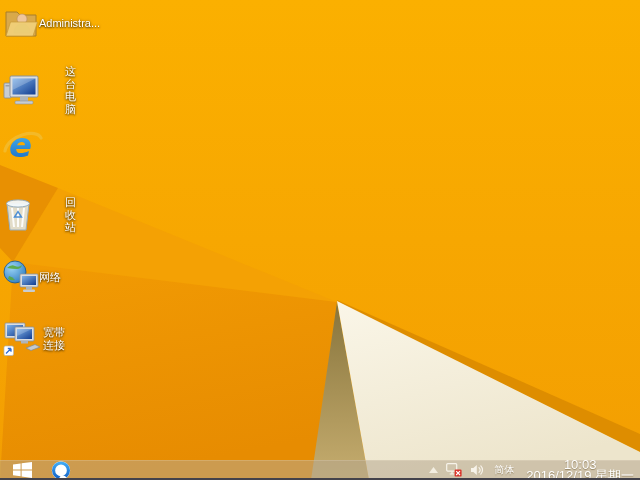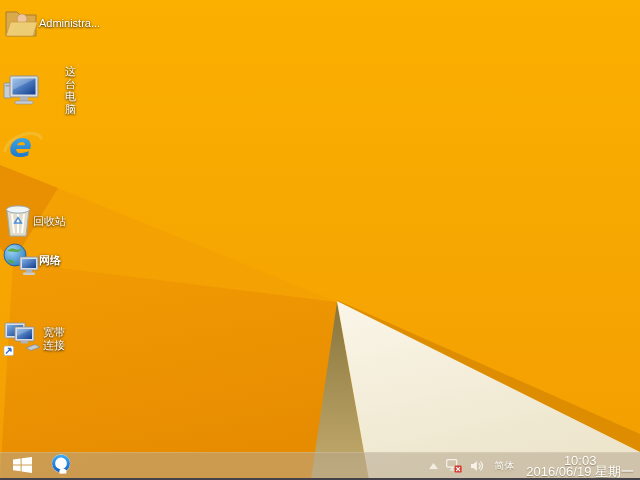--- a/index.html
+++ b/index.html
@@ -11,29 +11,29 @@
   .wallpaper { position:absolute; inset:0; }
 
   
   .icon-cell { position:absolute; left:3px; width:64px; display:flex; align-items:center; }
   .icon-glyph { display:block; height:36px; display:flex; align-items:flex-end; justify-content:center; }
   .icon-label {
     margin-top:2px; font-size:11px; line-height:1.15; color:#ffffff; text-align:center;
     max-width:62px; word-wrap:break-word;
     text-shadow:0 1px 2px rgba(0,0,0,0.7), 0 0 3px rgba(0,0,0,0.4);
   }
-  .cell-1{top:4px;} .cell-2{top:63px;gap:26px;} .cell-3{top:126px;} .cell-4{top:202px;}
-  .cell-5{top:241px;font-weight:bold;} .cell-6{top:320px;} .cell-7{top:384px;}
+  .cell-1{top:4px;} .cell-2{top:63px;gap:26px;} .cell-3{top:126px;} .cell-4{top:194px;gap:32px;}
+  .cell-5{top:258px;} .cell-6{top:320px;} .cell-7{top:384px;}
 
   
   .taskbar {
-    position:absolute; left:0; right:0; bottom:2px; height:26px;
+    position:absolute; left:0; right:0; bottom:2px; height:18px;
     background:rgba(182,168,143,0.55);
     border-top:1px solid rgba(255,245,220,0.18);
-    display:flex; align-items:flex-end;
+    display:flex; align-items:flex-start;
   }
   .start-button { margin-left:9px; width:26px; height:22px; display:flex; align-items:center; justify-content:center; }
   .pinned-icon { margin-left:13px; width:26px; height:24px; display:flex; align-items:center; justify-content:center; }
 
   .tray { margin-left:auto; display:flex; align-items:center; gap:8px; padding-right:6px; height:100%; }
   .tray-item { display:flex; align-items:center; justify-content:center; }
   .ime-label { font-size:10px; color:#fff; text-shadow:0 1px 1px rgba(90,70,30,0.5); padding:0 2px; }
   .clock { text-align:center; color:#fff; font-size:13px; line-height:11px; text-shadow:0 1px 1px rgba(90,70,30,0.5); padding-left:2px; }
 
   .screen-bottom-edge { position:absolute; left:0; right:0; bottom:0; height:2px; background:#43424b; }
@@ -229,20 +229,20 @@
         <svg width="14" height="12" viewBox="0 0 14 12">
           <path d="M1 4 h2.4 L6.8 1 v10 L3.4 8 H1 z" fill="#F7F3EA"></path>
           <path d="M9 3.6 a3.4 3.4 0 0 1 0 4.8 M10.8 1.9 a5.8 5.8 0 0 1 0 8.2" stroke="#F7F3EA" stroke-width="1.2" fill="none" stroke-linecap="round"></path>
         </svg>
       </span>
 
       <span class="ime-label">简体</span>
 
       <div class="clock">
         <div>10:03</div>
-        <div>2016/06/19 星期一</div>
+        <div>2016/12/19 星期一</div>
       </div>
     </div>
   </div>
 
   <div class="screen-bottom-edge"></div>
 
 </div>
 
 </body></html>

